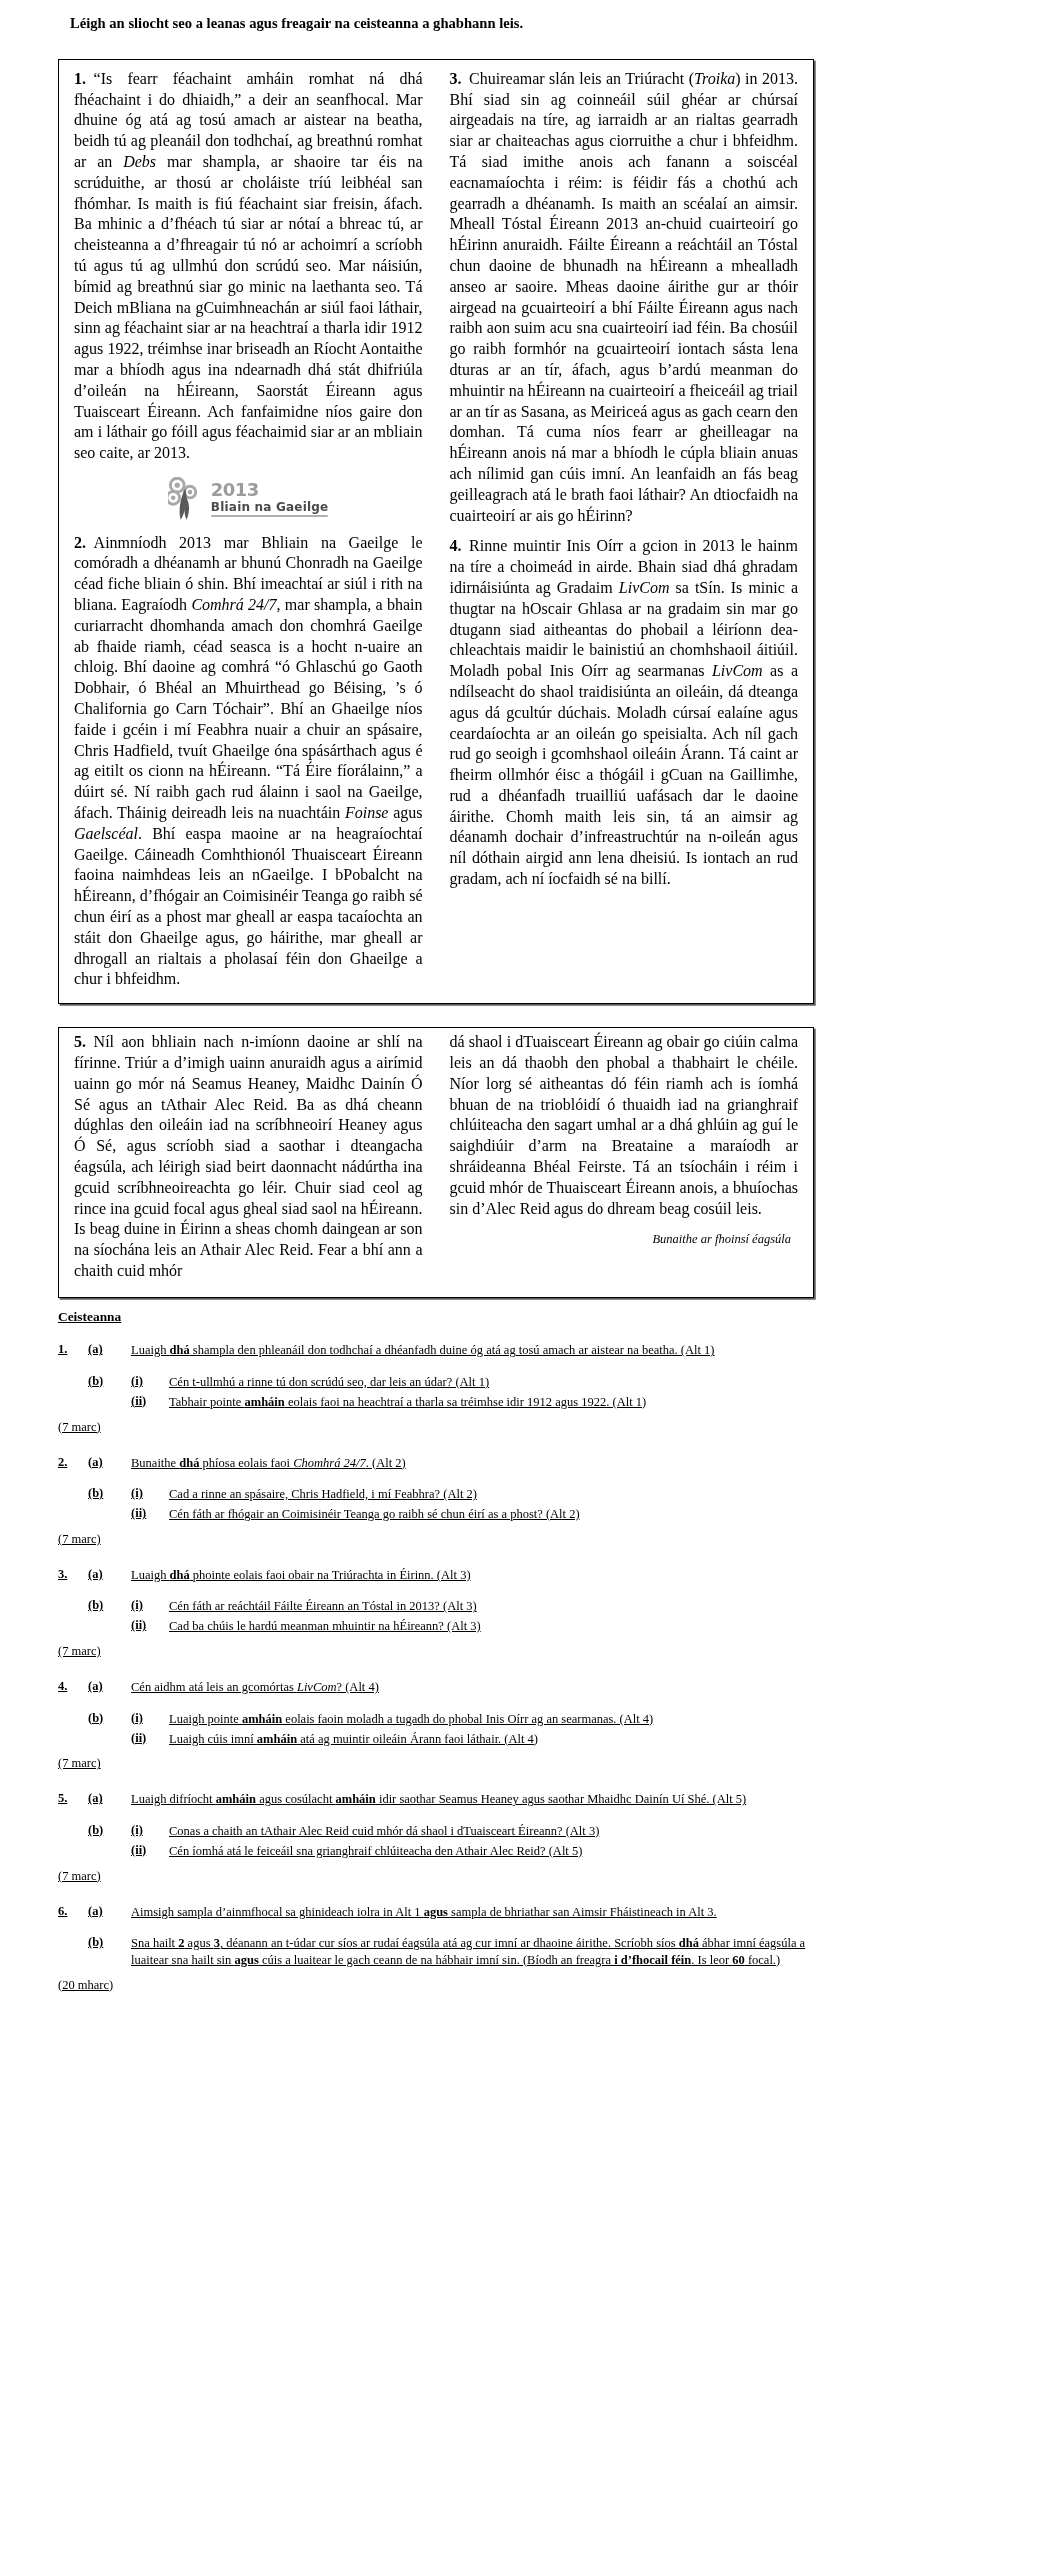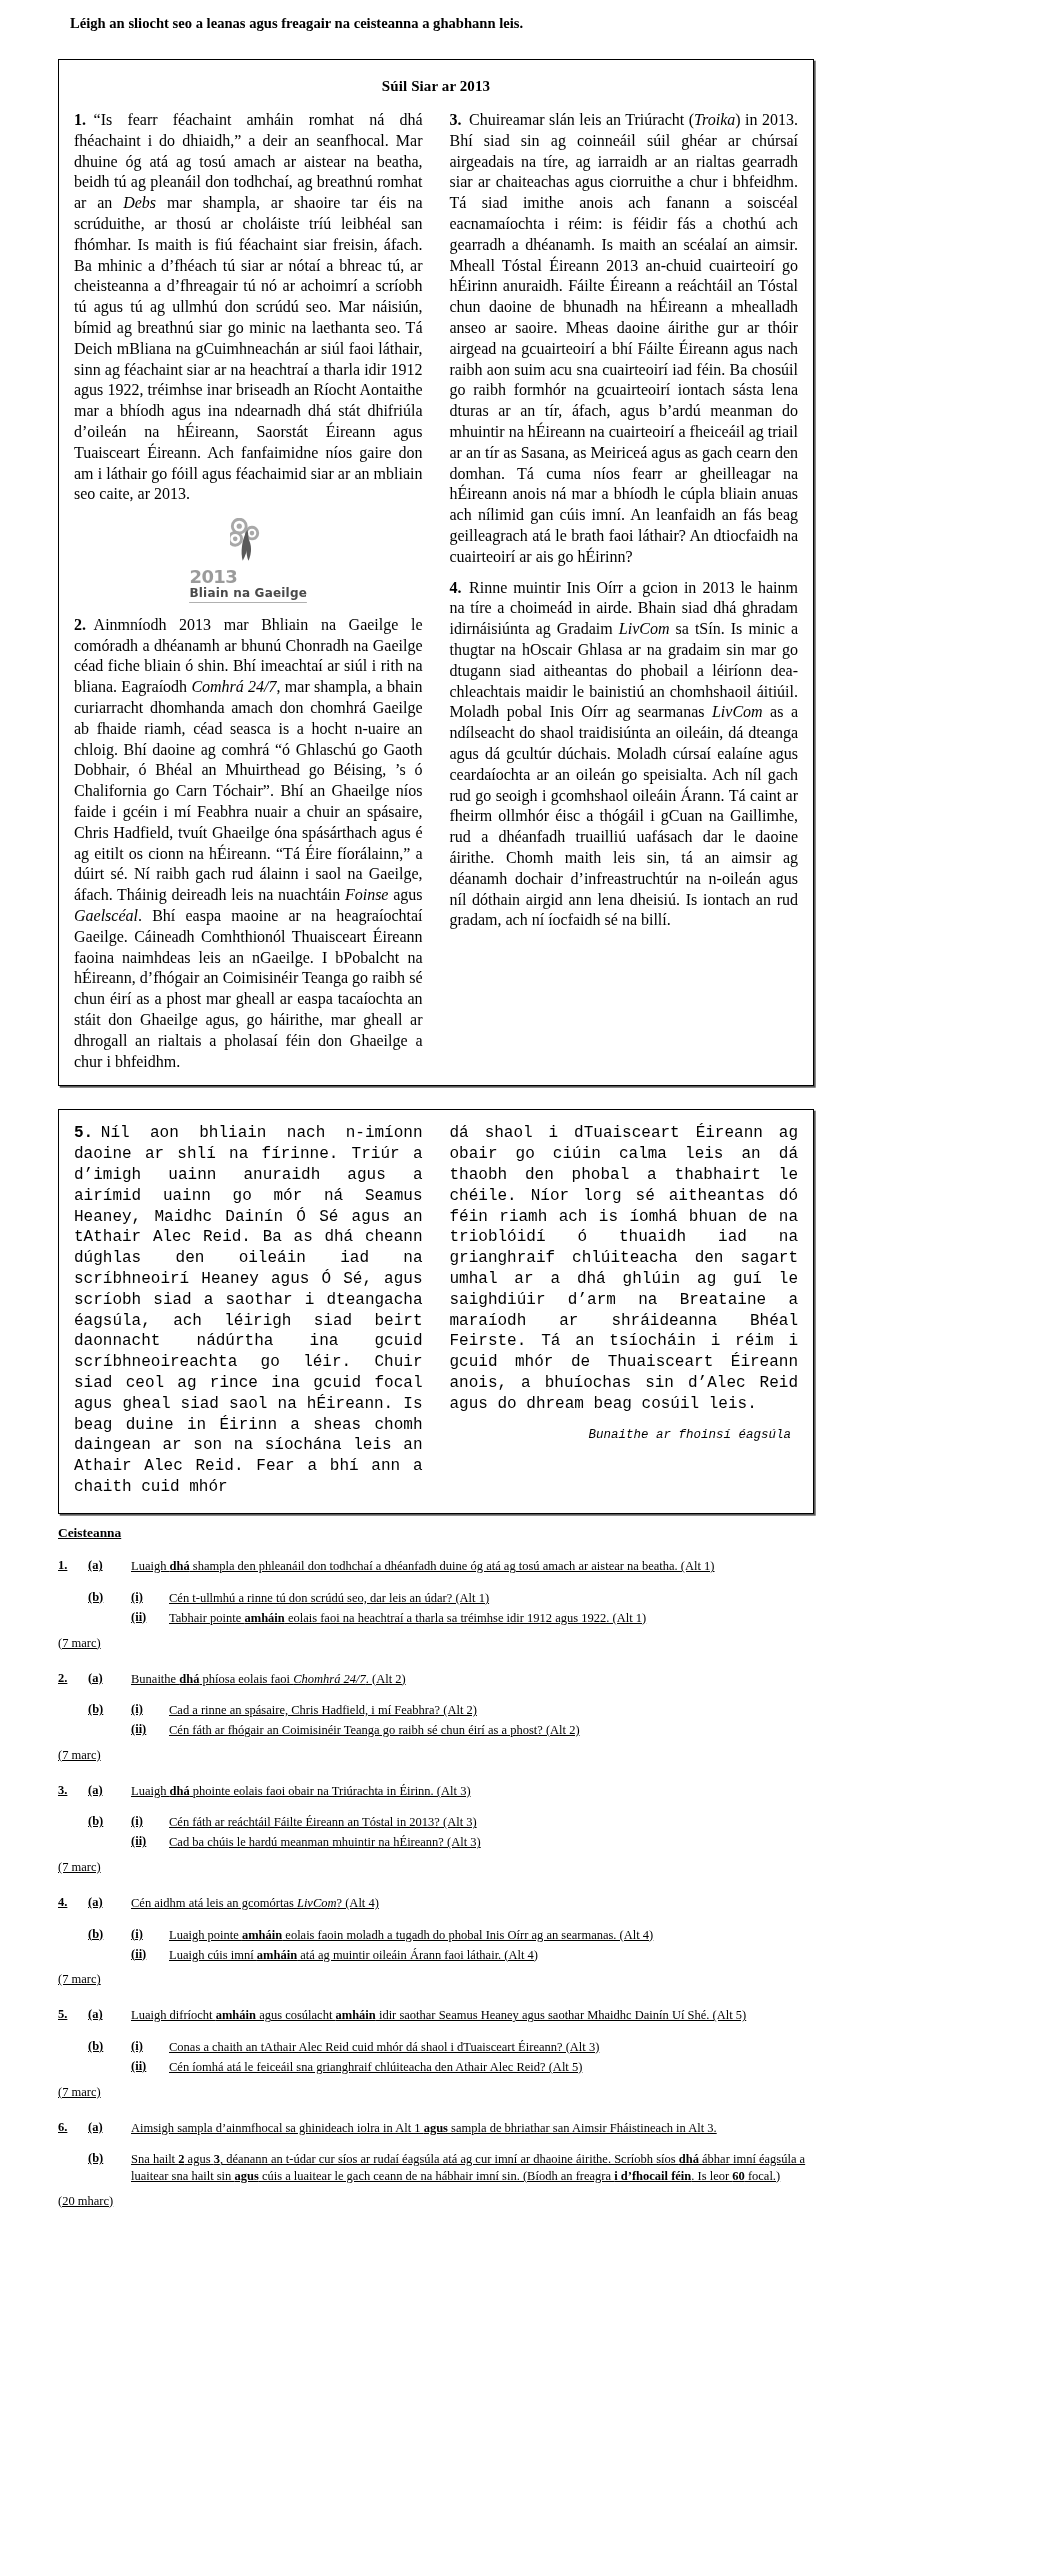--- a/index.html
+++ b/index.html
@@ -32,23 +32,22 @@
   .passage-box {
     margin: 26px 58px 0 58px;
     border: 1.2px solid #000000;
     box-shadow: 1.7px 1.7px 0 0 #5a5a5a;
     box-sizing: border-box;
     background: #ffffff;
     padding: 9.3px 15px 13px 15px;
   }
   .passage-box.second {
     margin-top: 23px;
-    padding-top: 13px;
+    padding-top: 4px;
     padding-bottom: 15px;
-    font-family: Liberation Mono, monospace;
   }
 
   .box-title {
     text-align: center;
     font-weight: bold;
     font-size: 15px;
     margin: 9.3px 0 15px 0;
     letter-spacing: 0.1px;
   }
 
@@ -81,21 +80,20 @@
   
   .logo-wrap {
     margin: 13px 0 11.7px 0;
     display: flex;
     justify-content: center;
   }
   .logo {
     display: flex;
     align-items: center;
     gap: 5.8px;
-    flex-direction: column;
   }
   .logo svg { display: block; }
   .logo-text {
     display: flex;
     flex-direction: column;
     line-height: 1;
   }
   .logo-year {
     font-family: "DejaVu Sans", sans-serif;
     font-weight: bold;
@@ -173,21 +171,20 @@
 </style>
 </head>
 <body>
 
 <div class="page">
 
   <div class="instruction">Léigh an sliocht seo a leanas agus freagair na ceisteanna a ghabhann leis.</div>
 
   <div class="passage-box">
 
-    <div class="box-title">Súil Siar ar 2013</div>
 
     <div class="cols">
 
       <div class="col">
 
         <p class="para"><span class="num">1.</span><span>“Is fearr féachaint amháin romhat ná dhá fhéachaint i do dhiaidh,” a deir an seanfhocal. Mar dhuine óg atá ag tosú amach ar aistear na beatha, beidh tú ag pleanáil don todhchaí, ag breathnú romhat ar an </span><em class="it">Debs</em><span> mar shampla, ar shaoire tar éis na scrúduithe, ar thosú ar choláiste tríú leibhéal san fhómhar. Is maith is fiú féachaint siar freisin, áfach. Ba mhinic a d’fhéach tú siar ar nótaí a bhreac tú, ar cheisteanna a d’fhreagair tú nó ar achoimrí a scríobh tú agus tú ag ullmhú don scrúdú seo. Mar náisiún, bímid ag breathnú siar go minic na laethanta seo. Tá Deich mBliana na gCuimhneachán ar siúl faoi láthair, sinn ag féachaint siar ar na heachtraí a tharla idir 1912 agus 1922, tréimhse inar briseadh an Ríocht Aontaithe mar a bhíodh agus ina ndearnadh dhá stát dhifriúla d’oileán na hÉireann, Saorstát Éireann agus Tuaisceart Éireann. Ach fanfaimidne níos gaire don am i láthair go fóill agus féachaimid siar ar an mbliain seo caite, ar 2013.</span></p>
 
         <div class="logo-wrap">
           <div class="logo">
             <svg width="37" height="44" viewBox="0 0 64 76">

